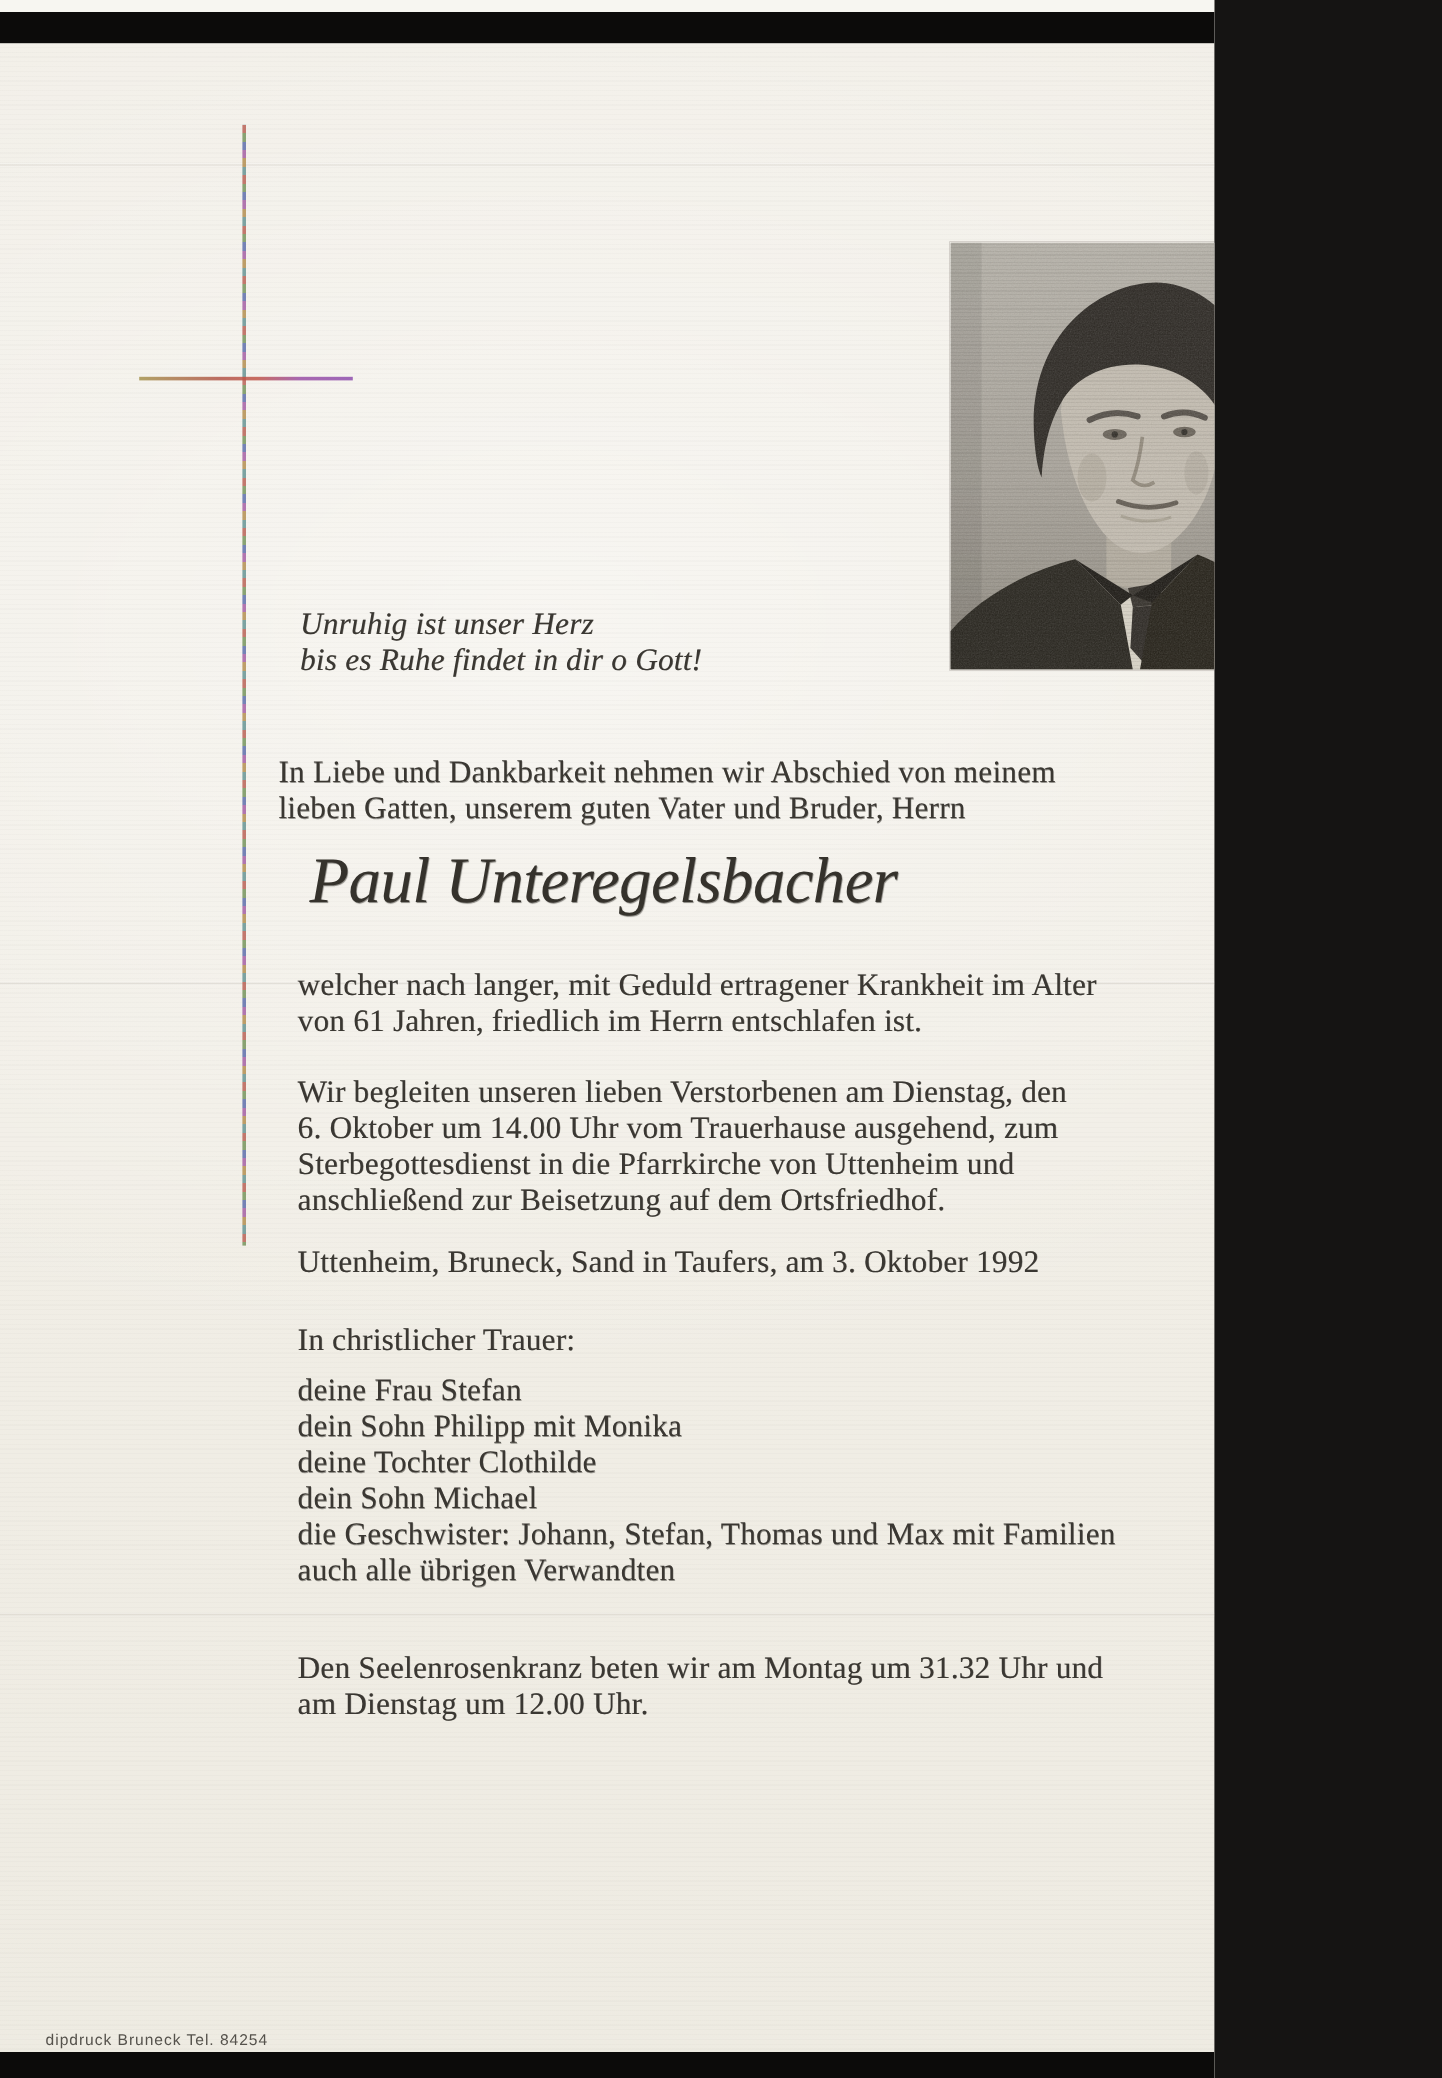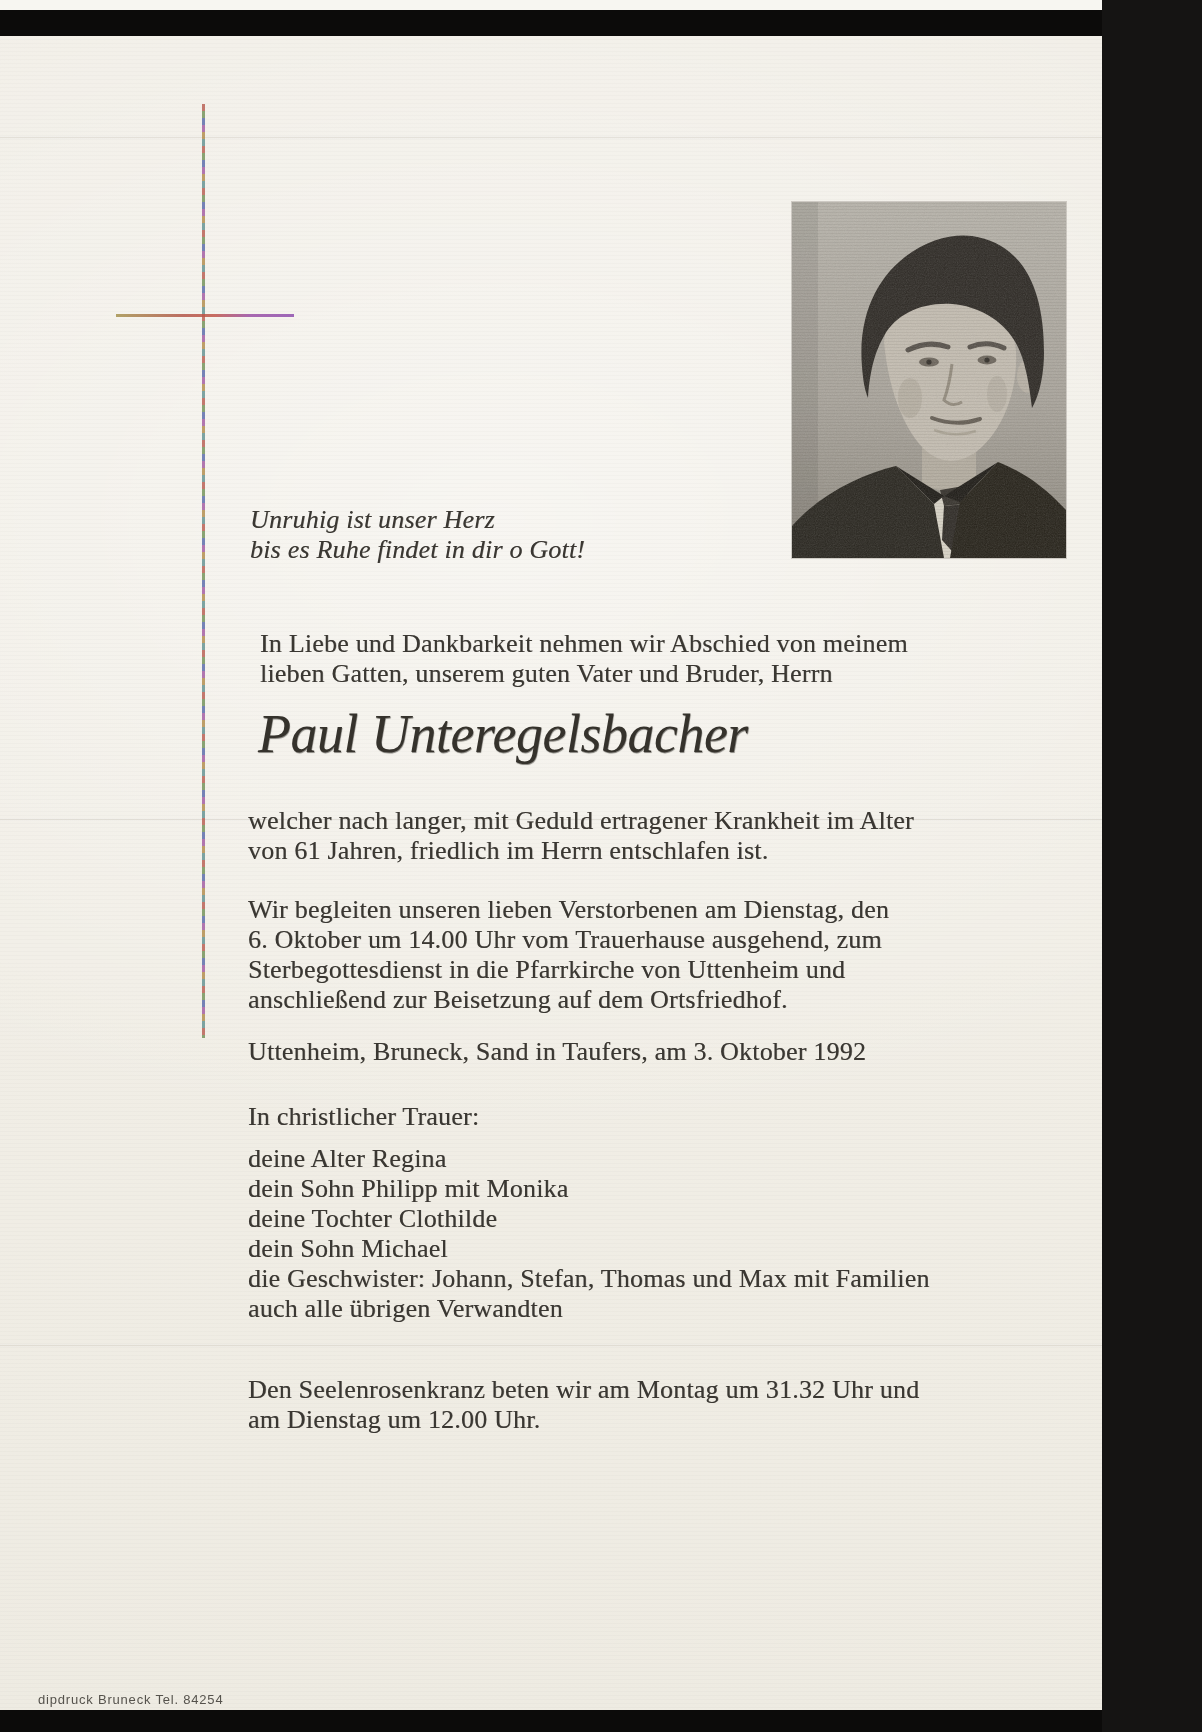--- a/index.html
+++ b/index.html
@@ -1,17 +1,17 @@
 <!DOCTYPE html>
 <html><head>
 <meta charset="utf-8">
 <style>
   html,body{margin:0;padding:0;background:#151413;}
   .scan{
-    position:relative;width:1102px;height:1732px;overflow:hidden;
+    position:relative;width:1012px;height:1732px;overflow:hidden;
     background:
       radial-gradient(ellipse 1400px 900px at 45% 30%, rgba(255,255,255,.45), rgba(255,255,255,0) 70%),
       linear-gradient(180deg,#f2efe8 0%,#f1eee6 55%,#eeebe2 100%);
     font-family:"Liberation Serif", serif;
     color:#3a3732;
   }
   .scan::before{ 
     content:"";position:absolute;inset:0;pointer-events:none;
     background:repeating-linear-gradient(0deg, rgba(0,0,0,.014) 0 1px, transparent 1px 4px);
   }
@@ -37,21 +37,21 @@
   .photo{position:absolute;left:792px;top:202px;width:274px;height:356px;
     box-shadow:0 0 0 1px rgba(90,85,75,.25);}
   .photo svg{display:block;width:100%;height:100%;}
   .photo::after{content:"";position:absolute;inset:0;pointer-events:none;
     background:repeating-linear-gradient(0deg, rgba(25,22,18,.06) 0 1px, transparent 1px 3px);}
 
   
   .txt{position:absolute;font-size:26px;line-height:30px;letter-spacing:.2px;
     text-shadow:.4px .3px .5px rgba(58,55,50,.5);white-space:nowrap;}
   .motto{left:250px;top:505px;font-style:italic;}
-  .intro{left:260px;top:629px;}
+  .intro{left:232px;top:629px;}
   .bigname{left:258px;top:702px;font-size:54px;line-height:64px;font-style:italic;
     letter-spacing:-.5px;color:#35322c;text-shadow:.6px .5px .7px rgba(50,47,42,.55);}
   .death{left:248px;top:806px;}
   .funeral{left:248px;top:895px;}
   .dateline{left:248px;top:1037px;}
   .mheader{left:248px;top:1102px;}
   .mourners{left:248px;top:1144px;}
   .rosary{left:248px;top:1375px;}
   .printer{left:38px;top:1692px;font-family:"Liberation Sans",sans-serif;font-size:13px;
     line-height:15px;color:#55524c;letter-spacing:.8px;text-shadow:none;}
@@ -150,21 +150,21 @@
     <div>6. Oktober um 14.00 Uhr vom Trauerhause ausgehend, zum</div>
     <div>Sterbegottesdienst in die Pfarrkirche von Uttenheim und</div>
     <div>anschließend zur Beisetzung auf dem Ortsfriedhof.</div>
   </div>
 
   <div class="txt dateline">Uttenheim, Bruneck, Sand in Taufers, am 3. Oktober 1992</div>
 
   <div class="txt mheader">In christlicher Trauer:</div>
 
   <div class="txt mourners">
-    <div>deine Alter Regina</div>
+    <div>deine Frau Stefan</div>
     <div>dein Sohn Philipp mit Monika</div>
     <div>deine Tochter Clothilde</div>
     <div>dein Sohn Michael</div>
     <div>die Geschwister: Johann, Stefan, Thomas und Max mit Familien</div>
     <div>auch alle übrigen Verwandten</div>
   </div>
 
   <div class="txt rosary">
     <div>Den Seelenrosenkranz beten wir am Montag um 31.32 Uhr und</div>
     <div>am Dienstag um 12.00 Uhr.</div>

